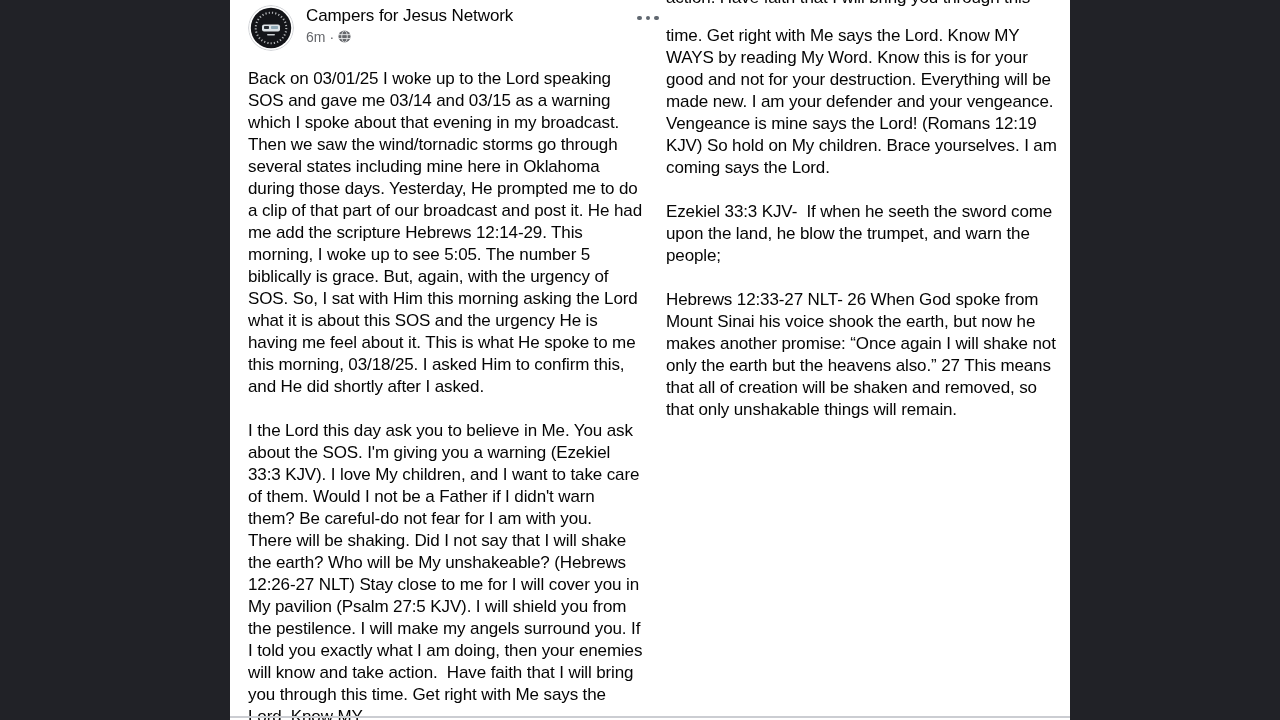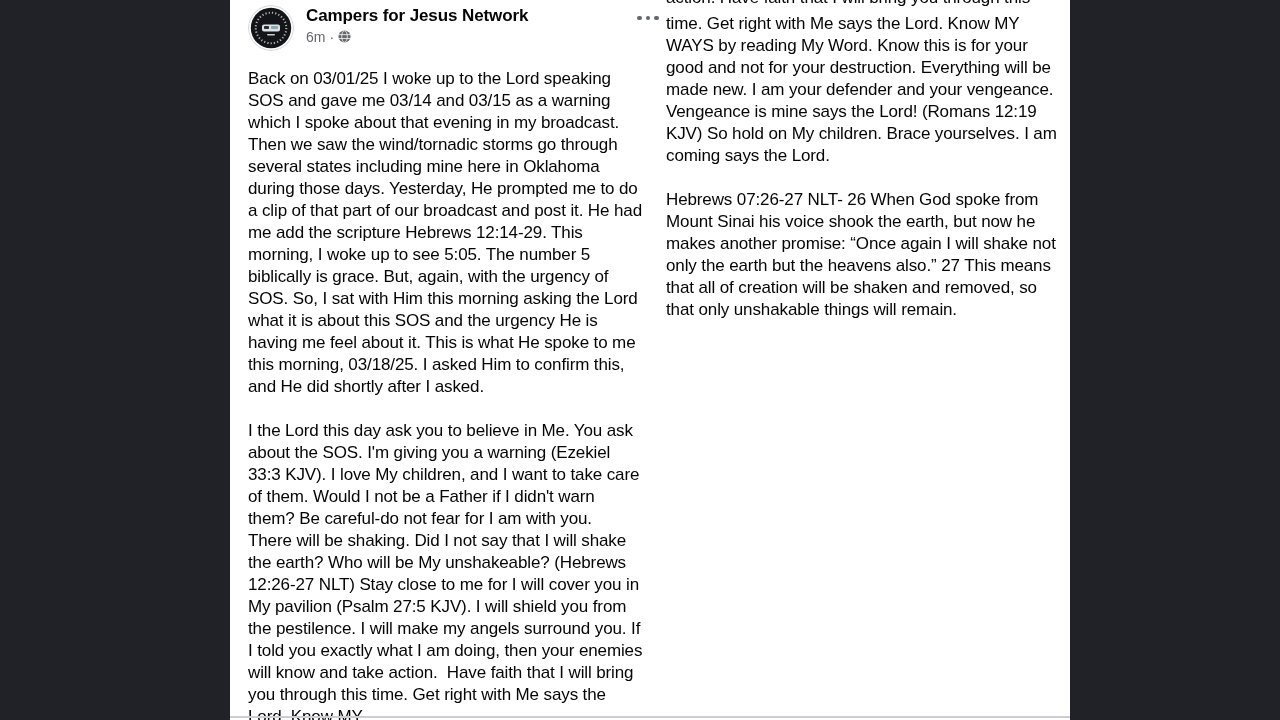--- a/index.html
+++ b/index.html
@@ -12,21 +12,21 @@
   .card{
     position:absolute;left:230px;top:0;width:840px;height:720px;
     background:#ffffff;overflow:hidden;
   }
   .col-left{position:absolute;left:18px;top:0;width:396px;}
   .col-right{position:absolute;left:436px;top:0;width:392px;height:720px;overflow:hidden;}
   .post-header{position:relative;height:52px;}
   .avatar{position:absolute;left:0;top:5px;width:46px;height:46px;border-radius:50%;display:block;}
   .author{
     position:absolute;left:58px;top:6px;
-    font-size:17px;font-weight:700;color:#050505;letter-spacing:-0.1px;white-space:nowrap;
+    font-size:17px;font-weight:400;color:#050505;letter-spacing:-0.1px;white-space:nowrap;
   }
   .meta{
     position:absolute;left:58px;top:29px;
     font-size:14px;color:#65676b;display:flex;gap:4px;
   }
   .meta .globe{display:inline-block;margin-top:1px;}
   .menu-btn{
     position:absolute;right:-22px;top:8px;width:36px;height:20px;
     display:flex;align-items:center;justify-content:center;gap:4px;
     background:none;border:none;cursor:pointer;padding:0;
@@ -36,21 +36,21 @@
     margin:0 0 22px 0;
     font-size:17px;line-height:22px;color:#050505;
     letter-spacing:-0.12px;white-space:pre-wrap;
   }
   .col-left .body-text p:first-child{margin-top:16px;}
   .clip-line{height:9px;overflow:hidden;position:relative;}
   .clip-line span{
     display:inline-block;white-space:nowrap;transform:translateY(-13px);
     font-size:17px;line-height:22px;color:#050505;letter-spacing:-0.12px;
   }
-  .col-right .body-text p:first-child{margin-top:4px;}
+  .col-right .body-text p:first-child{margin-top:16px;}
   .bottom-divider{
     position:absolute;left:0;bottom:2px;width:840px;height:2px;background:#cbcdd2;
   }
 </style>
 </head>
 <body>
 
 <div class="stage">
   <div class="card">
 
@@ -92,19 +92,20 @@
         <p>I the Lord this day ask you to believe in Me. You ask about the SOS. I'm giving you a warning (Ezekiel 33:3 KJV). I love My children, and I want to take care of them. Would I not be a Father if I didn't warn them? Be careful-do not fear for I am with you.  There will be shaking. Did I not say that I will shake the earth? Who will be My unshakeable? (Hebrews 12:26-27 NLT) Stay close to me for I will cover you in My pavilion (Psalm 27:5 KJV). I will shield you from the pestilence. I will make my angels surround you. If I told you exactly what I am doing, then your enemies will know and take action.  Have faith that I will bring you through this time. Get right with Me says the Lord. Know MY</p>
       </div>
     </div>
 
     <div class="col-right">
       <div class="clip-line">
         <span>action.  Have faith that I will bring you through this</span>
       </div>
       <div class="body-text">
         <p>time. Get right with Me says the Lord. Know MY WAYS by reading My Word. Know this is for your good and not for your destruction. Everything will be made new. I am your defender and your vengeance. Vengeance is mine says the Lord! (Romans 12:19 KJV) So hold on My children. Brace yourselves. I am coming says the Lord.</p>
-        <p>Hebrews 07:26-27 NLT- 26 When God spoke from Mount Sinai his voice shook the earth, but now he makes another promise: “Once again I will shake not only the earth but the heavens also.” 27 This means that all of creation will be shaken and removed, so that only unshakable things will remain.</p>
+        <p>Ezekiel 33:3 KJV-  If when he seeth the sword come upon the land, he blow the trumpet, and warn the people;</p>
+        <p>Hebrews 12:33-27 NLT- 26 When God spoke from Mount Sinai his voice shook the earth, but now he makes another promise: “Once again I will shake not only the earth but the heavens also.” 27 This means that all of creation will be shaken and removed, so that only unshakable things will remain.</p>
       </div>
     </div>
 
     <div class="bottom-divider"></div>
   </div>
 </div>
 
 </body></html>

